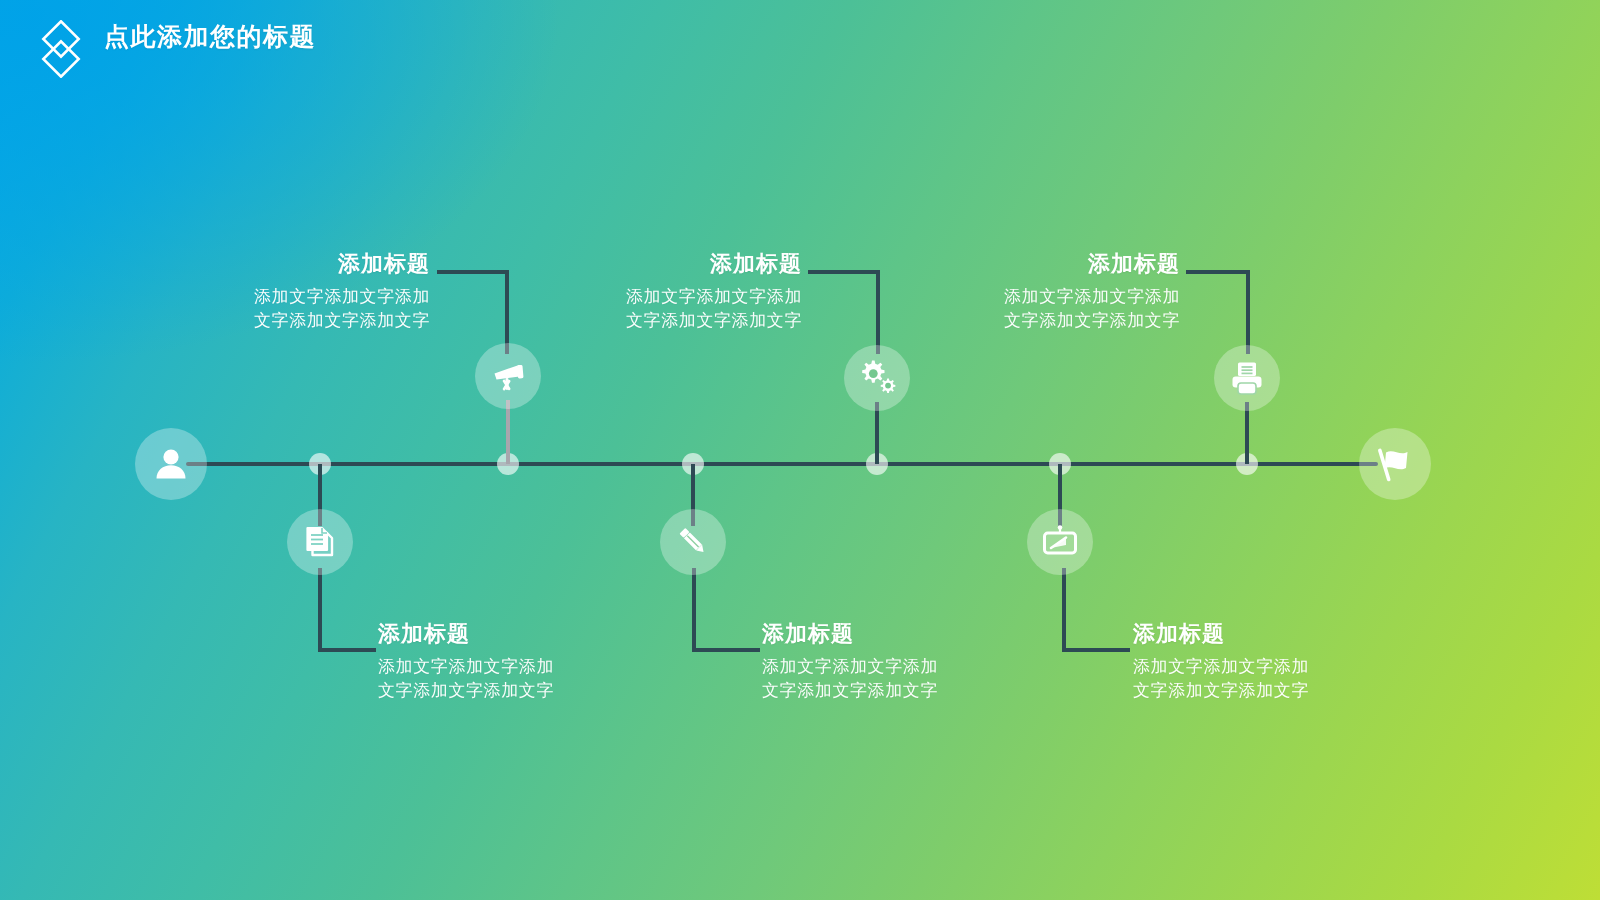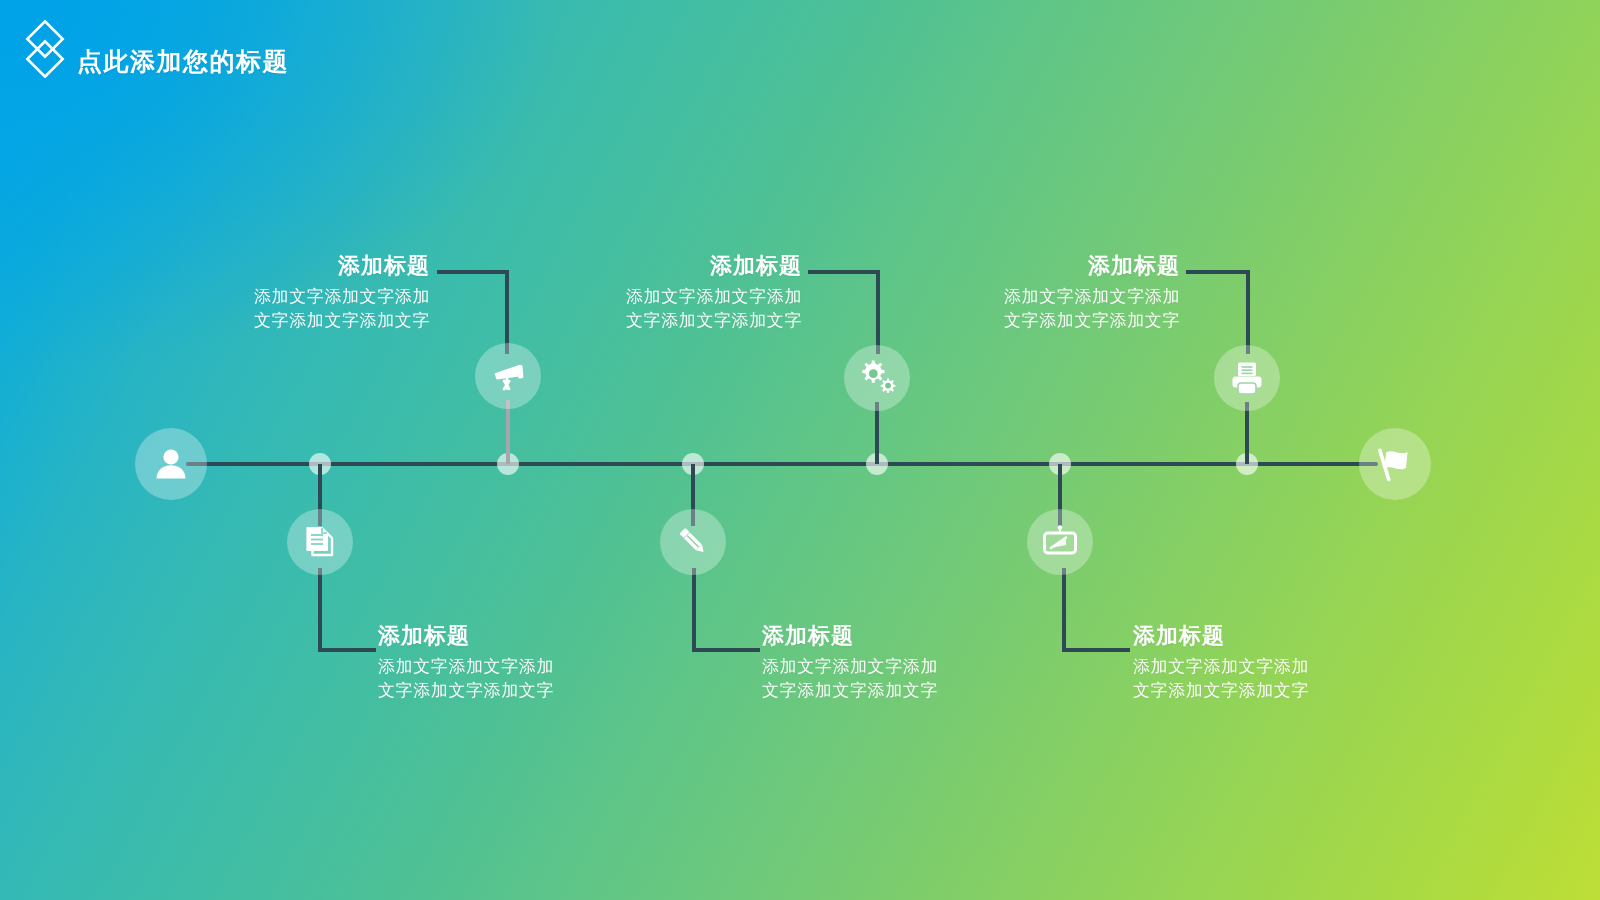--- a/index.html
+++ b/index.html
@@ -29,22 +29,22 @@
         #aada42 91%,
         #bede36 100%);
   }
   #bg2 {
     position:absolute; inset:0;
     background:radial-gradient(ellipse 60% 70% at 2% 2%, rgba(0,162,232,0.95) 0%, rgba(0,162,232,0.0) 55%);
   }
 
   
   #header {
-    position:absolute; left:22px; top:20px;
-    display:flex; align-items:flex-end; gap:9px;
+    position:absolute; left:38px; top:20px;
+    display:flex; align-items:flex-start; gap:20px;
     z-index:40;
   }
   #header .diamond-icon { width:46px; height:58px; position:relative; }
   #header .page-title {
     color:#ffffff; font-size:25px; font-weight:bold;
     letter-spacing:1.5px; white-space:nowrap;
     text-shadow:0 1px 2px rgba(0,0,0,0.07);
   }
 
   
@@ -87,20 +87,21 @@
   .elbow { position:absolute; }
   .elbow .v { position:absolute; width:4px; background:#2d4a54; }
   .elbow .h { position:absolute; height:4px; background:#2d4a54; }
 
   
   .block { position:absolute; z-index:30; }
   .block .b-title {
     color:#ffffff; font-size:22px; font-weight:bold;
     letter-spacing:1px; line-height:1.25; margin-bottom:5px;
     text-shadow:0 1px 2px rgba(0,0,0,0.06);
+    font-family:Liberation Mono, monospace;
   }
   .block .b-line {
     color:#ffffff; font-size:17px; font-weight:normal;
     line-height:1.42; letter-spacing:0.6px;
     text-shadow:0 1px 2px rgba(0,0,0,0.05);
     opacity:0.97;
   }
   .block.align-right { text-align:right; }
   .block.align-left  { text-align:left; }
 </style>

